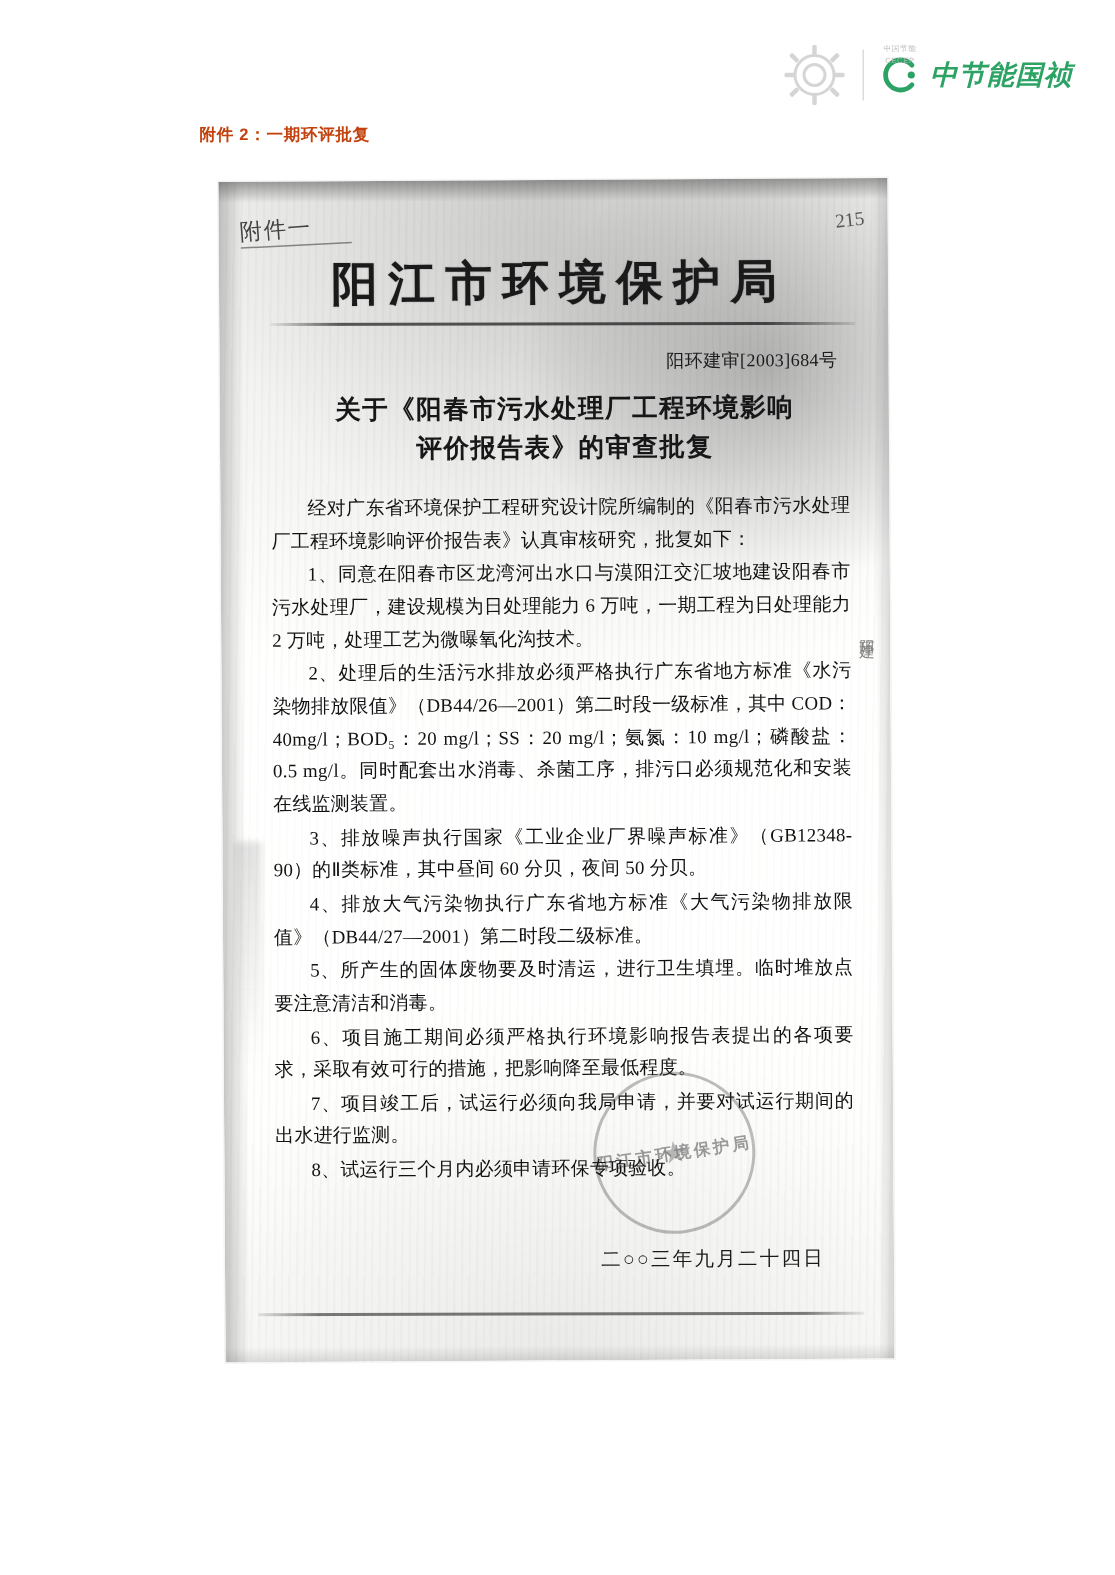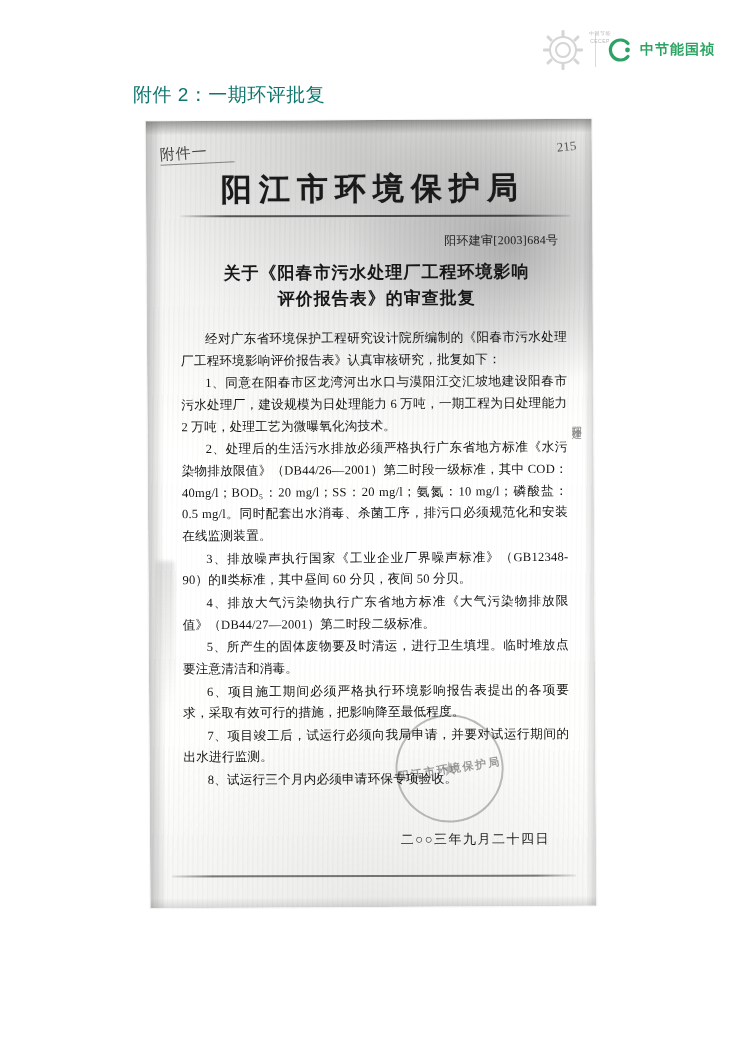--- a/index.html
+++ b/index.html
@@ -41,48 +41,49 @@
     display: flex;
     align-items: center;
     gap: 6px;
   }
   .wm-c {
     width: 28px;
     height: 28px;
   }
   .wm-text {
     font-family: "Liberation Sans", sans-serif;
-    font-size: 14px;
+    font-size: 18px;
     letter-spacing: 1px;
     color: #1b9c57;
     font-weight: bold;
     white-space: nowrap;
+    font-style: italic;
   }
   .wm-sub {
     position: absolute;
     top: 30px;
     right: 132px;
     font-family: "Liberation Sans", sans-serif;
     font-size: 5px;
     color: #b9b9b9;
     line-height: 1.5;
     text-align: center;
     letter-spacing: 0.5px;
   }
 
   
   .caption {
     position: absolute;
     left: 133px;
     top: 82px;
     font-family: "Liberation Sans", sans-serif;
-    font-size: 19px;
-    font-weight: normal;
+    font-size: 11px;
+    font-weight: bold;
     letter-spacing: 0.5px;
-    color: #0f766e;
+    color: #c2410c;
   }
 
   
   .scan {
     position: absolute;
     left: 148px;
     top: 120px;
     width: 446px;
     height: 787px;
     background:

